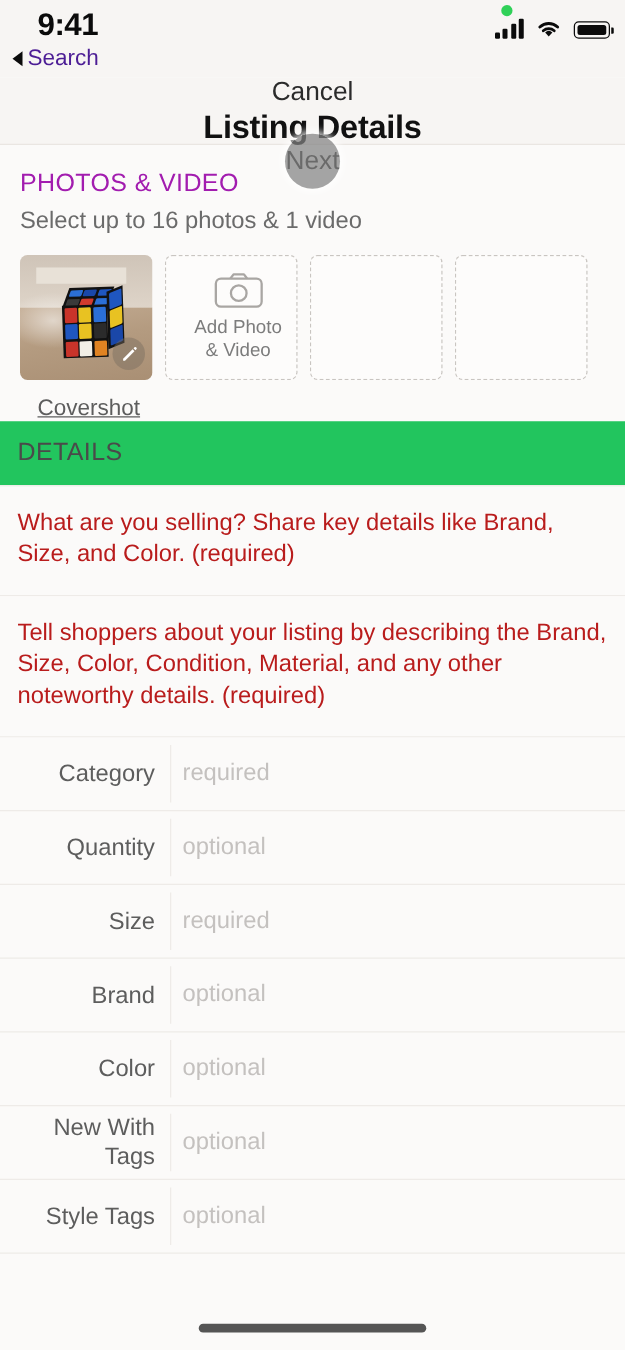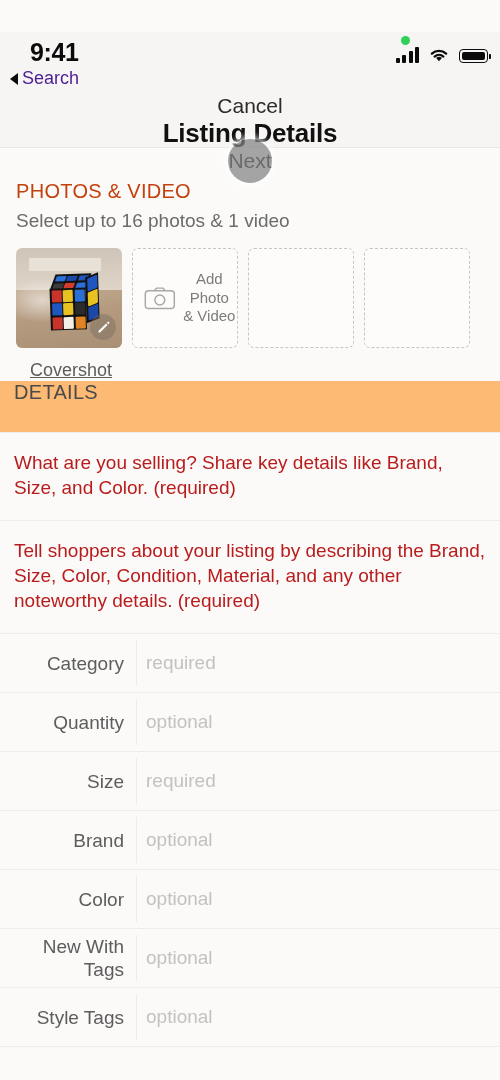--- a/index.html
+++ b/index.html
@@ -6,21 +6,21 @@
   html, body {
     width:500px; height:1080px;
     background:#fbfaf9;
     font-family:"Liberation Sans", sans-serif;
     -webkit-font-smoothing:antialiased;
     overflow:hidden;
   }
   .screen { position:relative; width:500px; height:1080px; background:#fbfaf9; }
 
   
-  .statusbar { position:relative; height:62px; background:#f7f5f3;margin-top:32px; }
+  .statusbar { position:relative; height:62px; background:#f7f5f3; }
   .sb-time {
     position:absolute; left:30px; top:6px;
     font-size:25px; font-weight:bold; color:#0b0b0b; letter-spacing:-0.4px;
   }
   .sb-back {
     position:absolute; left:10px; top:36px;
     font-size:18px; color:#4c1d95; display:flex; align-items:center; gap:4px;
   }
   .sb-back .tri {
     width:0; height:0; border-top:6px solid transparent; border-bottom:6px solid transparent;
@@ -48,25 +48,25 @@
   .tap-indicator {
     position:absolute; left:50%; top:50%; transform:translate(-50%,-50%);
     width:44px; height:44px; border-radius:50%;
     background:rgba(130,130,130,0.72);
     box-shadow:0 0 6px 3px rgba(255,255,255,0.75);
     pointer-events:none;
   }
 
   
   .photos { padding:20px 16px 0; background:#fbfaf9; }
-  .sec-title { font-size:20px; color:#c2410c; letter-spacing:0.3px;margin-top:12px; }
+  .sec-title { font-size:20px; color:#a21caf; letter-spacing:0.3px; }
   .sec-sub { font-size:19px; color:#6b6b6b; margin-top:7px; }
   .slots { display:flex; gap:10px; margin-top:16px; }
   .slot { width:106px; height:100px; border-radius:6px; flex:none; }
-  .slot.empty { border:1.6px dashed #c9c5c1; background:#fdfcfb; display:flex; flex-direction:row; align-items:center; justify-content:center; gap:6px;padding-left:11px; }
+  .slot.empty { border:1.6px dashed #c9c5c1; background:#fdfcfb; display:flex; flex-direction:column; align-items:center; justify-content:center; gap:6px;padding-left:11px; }
   .slot .cam { width:40px; height:30px; }
   .slot .addlbl { font-size:15px; color:#7c7c7c; line-height:1.25; text-align:center; }
 
   .thumb { position:relative; width:106px; height:100px; border-radius:6px; overflow:hidden; flex:none; }
   .th-wall { position:absolute; inset:0 0 58% 0; background:linear-gradient(180deg,#cfc4b8,#ded4c8); }
   .th-baseb { position:absolute; left:12%; top:10%; width:68%; height:13%; background:#e8e1d7; }
   .th-table { position:absolute; left:0; right:0; top:42%; bottom:0; background:linear-gradient(170deg,#c2ab92 0%,#b49b80 45%,#a98f74 100%); }
   .th-glow { position:absolute; left:-10%; top:30%; width:70%; height:45%; background:radial-gradient(ellipse at center,rgba(255,255,255,0.55),rgba(255,255,255,0) 70%); }
   .cube { position:absolute; left:26px; top:26px; width:52px; height:56px; transform:rotate(-2deg); }
   .cube .face { position:absolute; background:#111; display:grid; gap:1.5px; padding:1.5px; }
@@ -82,21 +82,21 @@
 
   
   .addmore {
     margin-top:22px; height:52px; background:#f5f1ee;
     border-top:1px solid #ece7e2; border-bottom:1px solid #ece7e2;
     display:flex; align-items:center; justify-content:center;
     font-size:19px; color:#8a827c;
   }
 
   
-  .details-hd { height:52px; display:flex; align-items:flex-start; padding-left:14px; background:#fdba74; border-bottom:1px solid #eeebe8; }
+  .details-hd { height:52px; display:flex; align-items:center; padding-left:14px; background:#22c55e; border-bottom:1px solid #eeebe8; }
   .details-hd span { font-size:20px; color:#4a4a4a; letter-spacing:0.3px; }
 
   .bigfield { padding:18px 14px 20px; border-bottom:1px solid #eeebe8; background:#fbfaf9; }
   .bigfield p { font-size:19px; line-height:1.3; color:#b91c1c; }
 
   .rows { background:#fbfaf9; }
   .row { position:relative; display:flex; align-items:center; min-height:59px; border-bottom:1px solid #eeebe8; }
   .row .lbl { width:136px; flex:none; text-align:right; padding-right:12px; font-size:19px; color:#5d5d5d; line-height:1.22;padding-left:18px; }
   .row .val { flex:1; padding-left:10px; font-size:19px; color:#c4c1bf; }
   .row::after { content:""; position:absolute; left:136px; top:6px; bottom:6px; width:1px; background:#eeebe8; }

